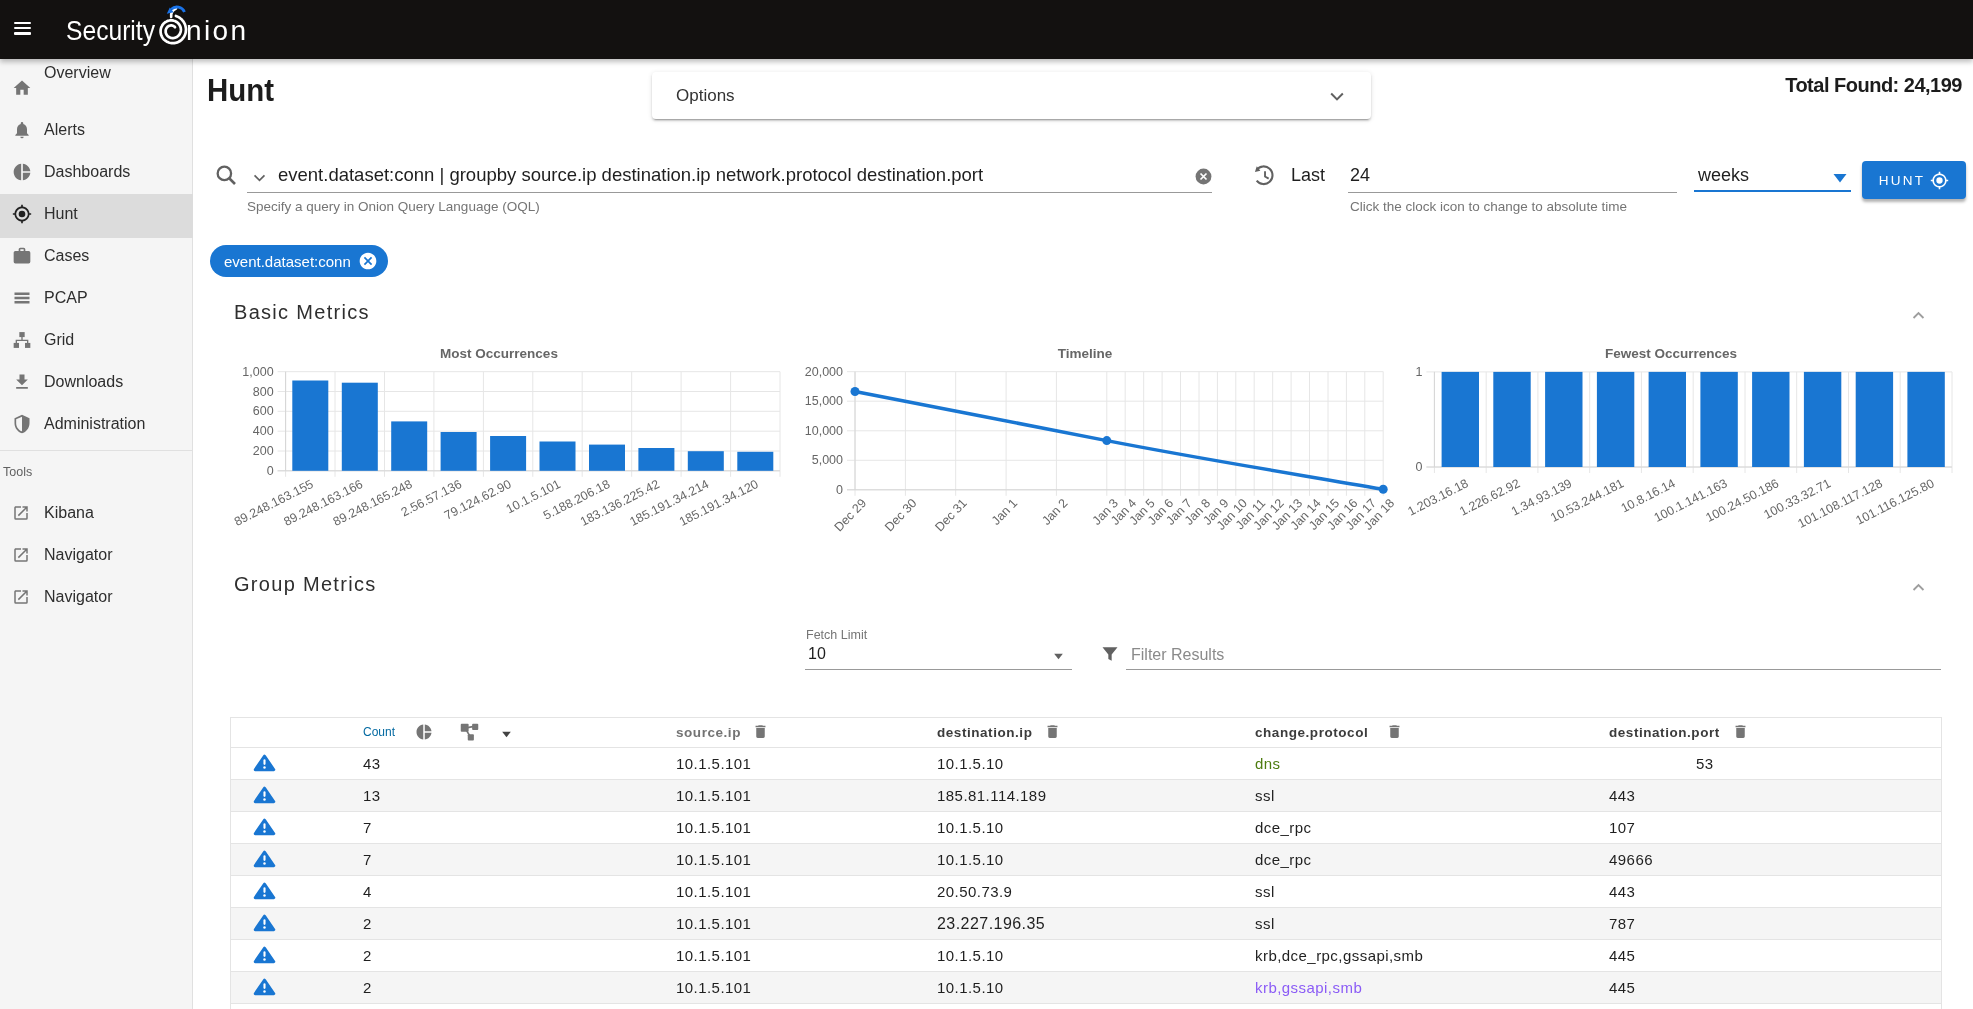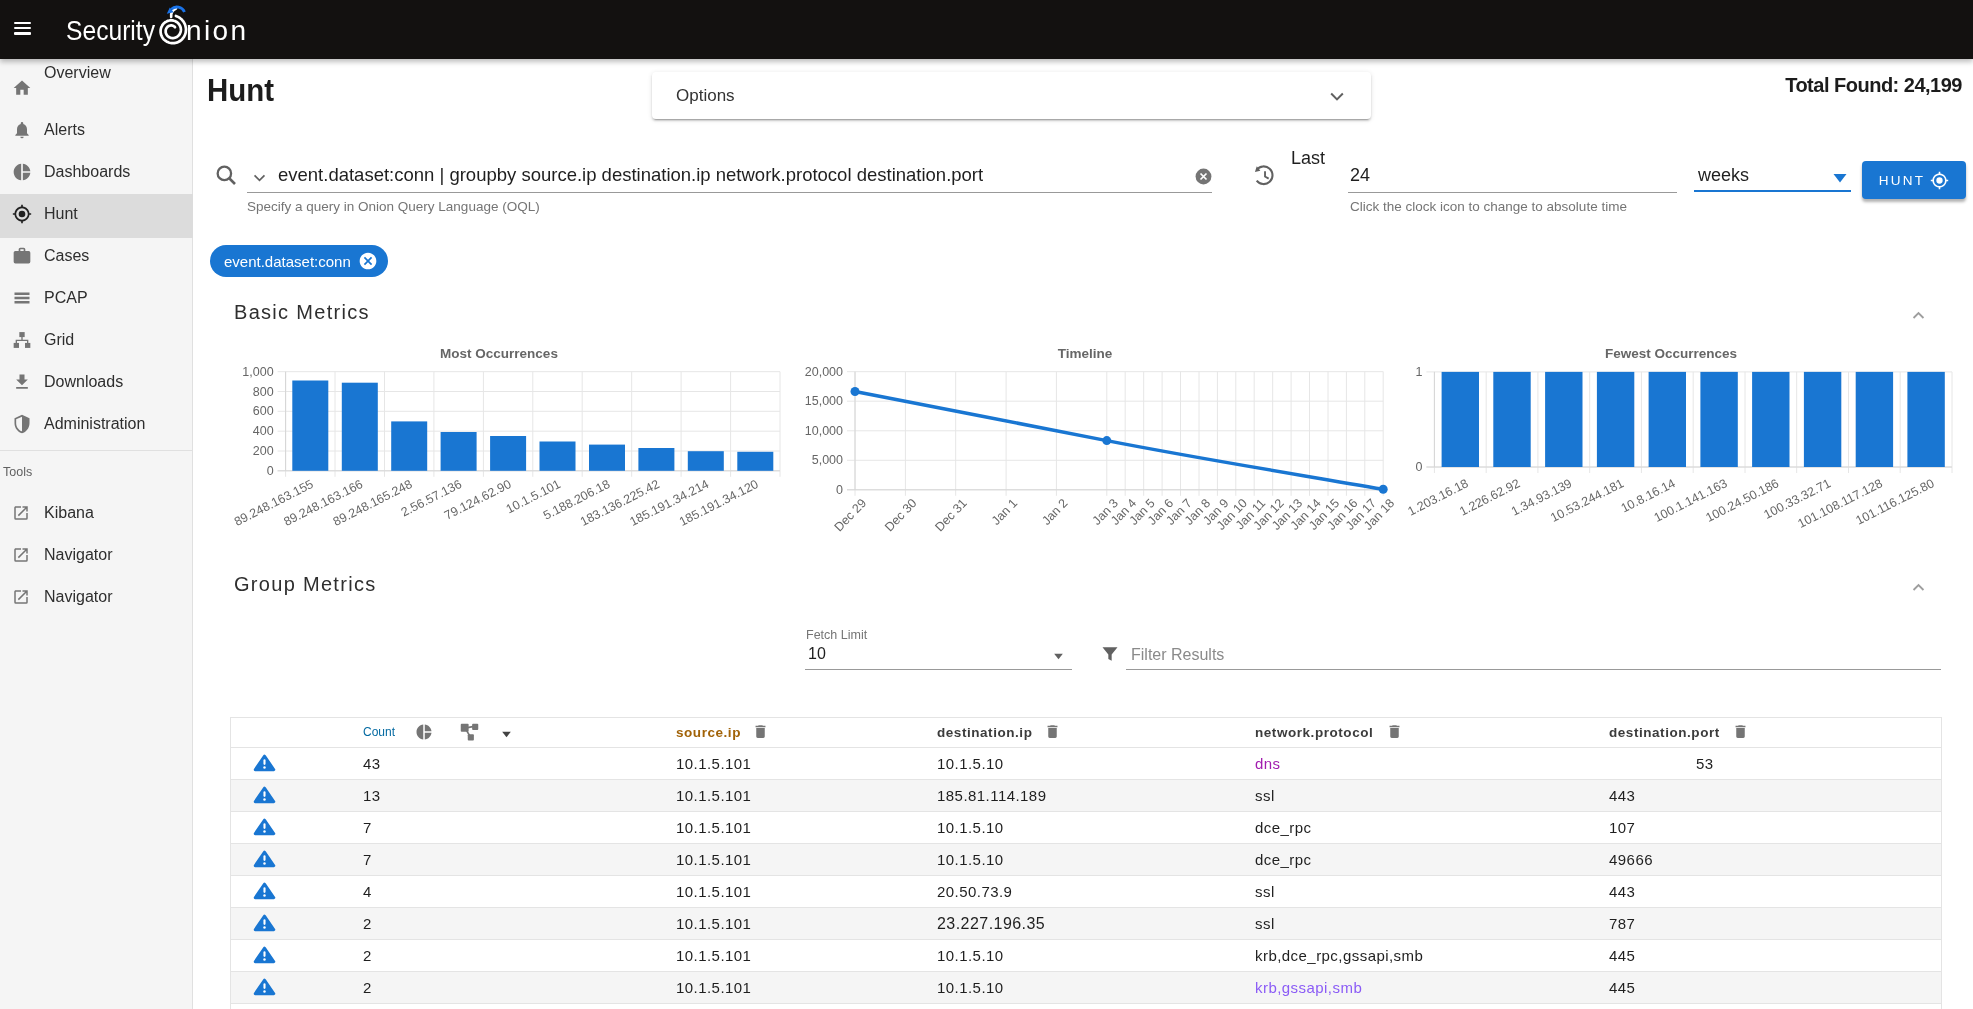--- a/index.html
+++ b/index.html
@@ -95,21 +95,21 @@
     <circle cx="12" cy="12" r="10" fill="#757575"></circle>
     <path stroke="#fff" stroke-width="2.2" d="m8.2 8.2 7.6 7.6m0-7.6-7.6 7.6"></path>
   </svg>
 <div class="abs" style="left:247px;top:192px;width:965px;height:1px;background:#999"></div>
 <div class="abs" style="left:247px;top:199px;font-size:13.5px;color:#757575">Specify a query in Onion Query Language (OQL)</div>
 <svg style="position:absolute;left:1252px;top:163px" width="25" height="25" viewBox="0 0 24 24">
 <path fill="none" stroke="#616161" stroke-width="2" d="M4.5 6.5 A 8.5 8.5 0 1 1 4.5 17"></path>
 <path fill="#616161" d="M8 7.5 2.8 8.6 4.6 3.2z"></path>
 <path fill="none" stroke="#616161" stroke-width="1.8" d="M12.5 8v5l3.5 2"></path>
 </svg>
-<div class="abs" style="left:1291px;top:148px;font-size:18px;color:#1f1f1f">Last</div>
+<div class="abs" style="left:1291px;top:165px;font-size:18px;color:#1f1f1f">Last</div>
 <div class="abs" style="left:1350px;top:165px;font-size:18px;color:#1f1f1f">24</div>
 <div class="abs" style="left:1348px;top:192px;width:329px;height:1px;background:#999"></div>
 <div class="abs" style="left:1350px;top:199px;font-size:13.5px;color:#757575">Click the clock icon to change to absolute time</div>
 <div class="abs" style="left:1698px;top:165px;font-size:18px;color:#1f1f1f">weeks</div>
 <div class="abs" style="left:1694px;top:190px;width:157px;height:2px;background:#1976d2"></div>
 <svg class="abs" style="left:1833px;top:173px" width="14" height="10" viewBox="0 0 14 10">
     <path fill="#1976d2" d="M0.5 1h13l-6.5 8.5z"></path>
   </svg>
 <div class="abs" style="left:1862px;top:161px;width:104px;height:38px;background:#1976d2;border-radius:4px;box-shadow:0 3px 3px rgba(0,0,0,.3);display:flex;align-items:center;justify-content:center;gap:5px">
 <span style="color:#fff;font-size:13.5px;font-weight:500;letter-spacing:2.2px">HUNT</span>
@@ -299,46 +299,46 @@
 <svg style="position:absolute;left:459px;top:722px" width="21" height="21" viewBox="0 0 24 24">
 <line x1="7" y1="7" x2="17" y2="5" stroke="#757575" stroke-width="2"></line>
 <line x1="7" y1="7" x2="13" y2="17" stroke="#757575" stroke-width="2"></line>
 <rect x="2" y="2" width="9" height="9" fill="#757575" rx="1"></rect>
 <rect x="15" y="2" width="7" height="7" fill="#757575" rx="1"></rect>
 <rect x="10" y="14" width="7" height="7" fill="#757575" rx="1"></rect>
 </svg>
 <svg style="position:absolute;left:500px;top:728px" width="13" height="13" viewBox="0 0 24 24">
     <path fill="#424242" d="M4 7h16l-8 10z"></path>
   </svg>
-<div class="abs" style="left:676px;top:725px;font-size:13.5px;font-weight:bold;color:#a16207;letter-spacing:0.55px">source.ip</div>
+<div class="abs" style="left:676px;top:725px;font-size:13.5px;font-weight:bold;color:#737373;letter-spacing:0.55px">source.ip</div>
 <svg style="position:absolute;left:752px;top:723px" width="17" height="17" viewBox="0 0 24 24">
     <path fill="#757575" d="M19 4h-3.5l-1-1h-5l-1 1H5v2h14M6 19a2 2 0 0 0 2 2h8a2 2 0 0 0 2-2V7H6z"></path>
   </svg>
 <div class="abs" style="left:937px;top:725px;font-size:13.5px;font-weight:bold;color:#3c3c3c;letter-spacing:0.55px">destination.ip</div>
 <svg style="position:absolute;left:1044px;top:723px" width="17" height="17" viewBox="0 0 24 24">
     <path fill="#757575" d="M19 4h-3.5l-1-1h-5l-1 1H5v2h14M6 19a2 2 0 0 0 2 2h8a2 2 0 0 0 2-2V7H6z"></path>
   </svg>
-<div class="abs" style="left:1255px;top:725px;font-size:13.5px;font-weight:bold;color:#3c3c3c;letter-spacing:0.55px">network.protocol</div>
+<div class="abs" style="left:1255px;top:725px;font-size:13.5px;font-weight:bold;color:#3c3c3c;letter-spacing:0.55px">change.protocol</div>
 <svg style="position:absolute;left:1386px;top:723px" width="17" height="17" viewBox="0 0 24 24">
     <path fill="#757575" d="M19 4h-3.5l-1-1h-5l-1 1H5v2h14M6 19a2 2 0 0 0 2 2h8a2 2 0 0 0 2-2V7H6z"></path>
   </svg>
 <div class="abs" style="left:1609px;top:725px;font-size:13.5px;font-weight:bold;color:#3c3c3c;letter-spacing:0.55px">destination.port</div>
 <svg style="position:absolute;left:1732px;top:723px" width="17" height="17" viewBox="0 0 24 24">
     <path fill="#757575" d="M19 4h-3.5l-1-1h-5l-1 1H5v2h14M6 19a2 2 0 0 0 2 2h8a2 2 0 0 0 2-2V7H6z"></path>
   </svg>
 <div class="abs" style="left:231px;top:747px;width:1710px;height:32px;background:#ffffff;border-top:1px solid #e4e4e4"></div>
 <svg style="position:absolute;left:252.5px;top:754px" width="23" height="17.9" viewBox="0 0 24 18.7">
 <path fill="#1976d2" stroke="#1976d2" stroke-width="3" stroke-linejoin="round" d="M12 2.2 L21.8 16.4 L2.2 16.4 z"></path>
 <rect x="10.9" y="5.6" width="2.2" height="5.8" rx="1.1" fill="#fff"></rect>
 <circle cx="12" cy="14.0" r="1.3" fill="#fff"></circle>
 </svg>
 <div class="abs" style="left:363px;top:755px;font-size:15px;color:#1f1f1f;letter-spacing:0.45px">43</div>
 <div class="abs" style="left:676px;top:755px;font-size:15px;color:#1f1f1f;letter-spacing:0.45px">10.1.5.101</div>
 <div class="abs" style="left:937px;top:755px;font-size:15px;color:#1f1f1f;letter-spacing:0.45px">10.1.5.10</div>
-<div class="abs" style="left:1255px;top:755px;font-size:15px;color:#a21caf;letter-spacing:0.45px">dns</div>
+<div class="abs" style="left:1255px;top:755px;font-size:15px;color:#4d7c0f;letter-spacing:0.45px">dns</div>
 <div class="abs" style="left:1696px;top:755px;font-size:15px;color:#1f1f1f;letter-spacing:0.45px">53</div>
 <div class="abs" style="left:231px;top:779px;width:1710px;height:32px;background:#f5f5f5;border-top:1px solid #e4e4e4"></div>
 <svg style="position:absolute;left:252.5px;top:786px" width="23" height="17.9" viewBox="0 0 24 18.7">
 <path fill="#1976d2" stroke="#1976d2" stroke-width="3" stroke-linejoin="round" d="M12 2.2 L21.8 16.4 L2.2 16.4 z"></path>
 <rect x="10.9" y="5.6" width="2.2" height="5.8" rx="1.1" fill="#fff"></rect>
 <circle cx="12" cy="14.0" r="1.3" fill="#fff"></circle>
 </svg>
 <div class="abs" style="left:363px;top:787px;font-size:15px;color:#1f1f1f;letter-spacing:0.45px">13</div>
 <div class="abs" style="left:676px;top:787px;font-size:15px;color:#1f1f1f;letter-spacing:0.45px">10.1.5.101</div>
 <div class="abs" style="left:937px;top:787px;font-size:15px;color:#1f1f1f;letter-spacing:0.45px">185.81.114.189</div>

